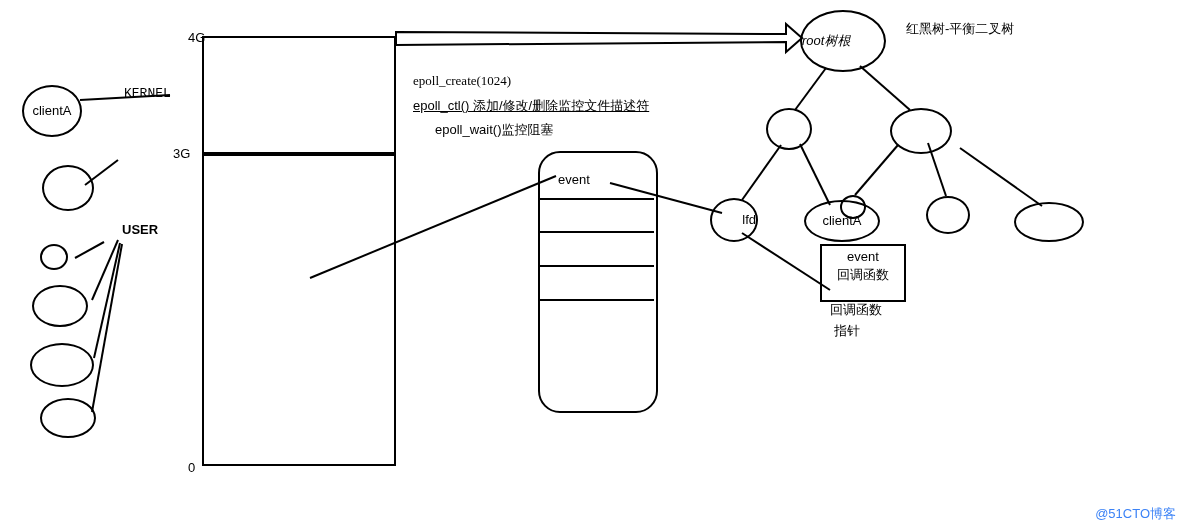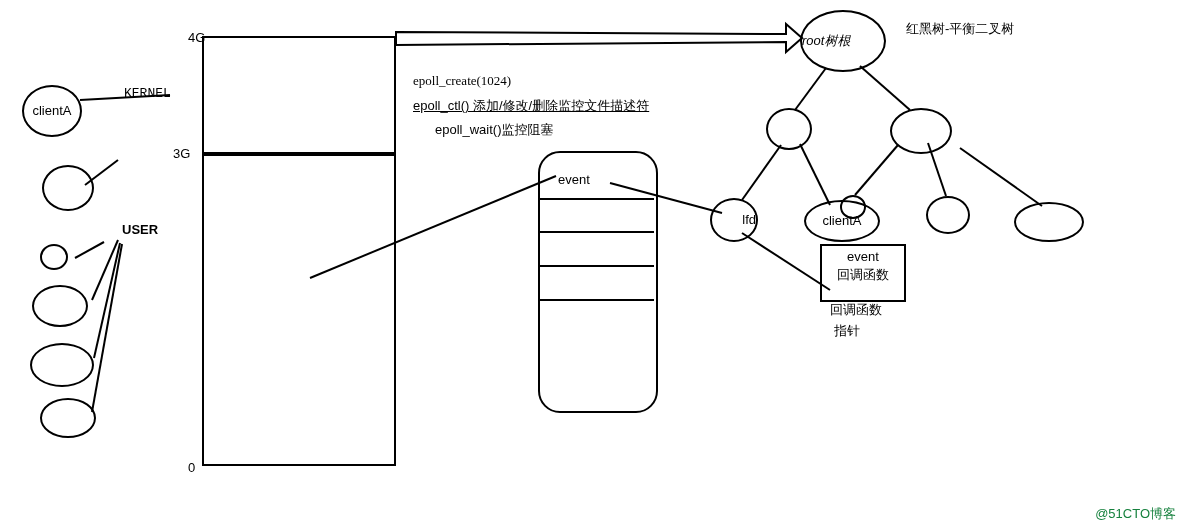--- a/index.html
+++ b/index.html
@@ -27,21 +27,21 @@
       position: absolute;
       left: 0; top: 0;
       width: 1184px;
       height: 529px;
       pointer-events: none;
     }
     .watermark {
       position: absolute;
       right: 8px;
       bottom: 6px;
-      color: #15803d;
+      color: #3b82f6;
       font-size: 13px;
     }
   </style>
 </head>
 <body>
 
 <div class="abs ellipse" style="left:22px; top:85px; width:56px; height:48px; text-align:center; line-height:48px;">
   <span>clientA</span>
 </div>
 <div class="abs ellipse" style="left:42px; top:165px; width:48px; height:42px;"></div>

